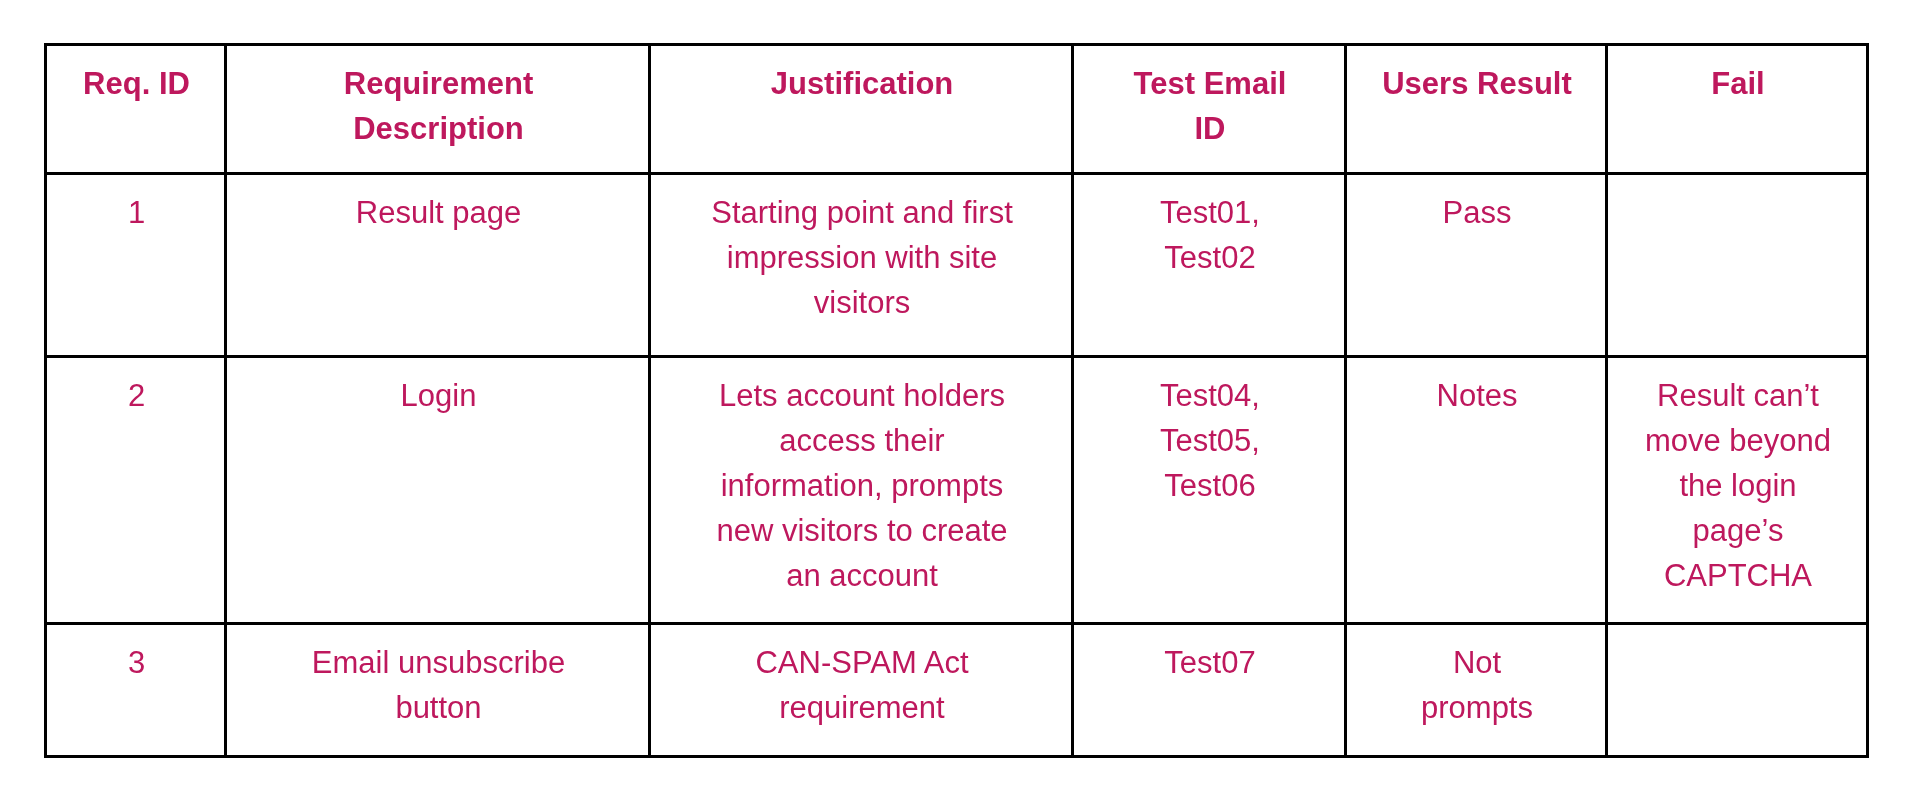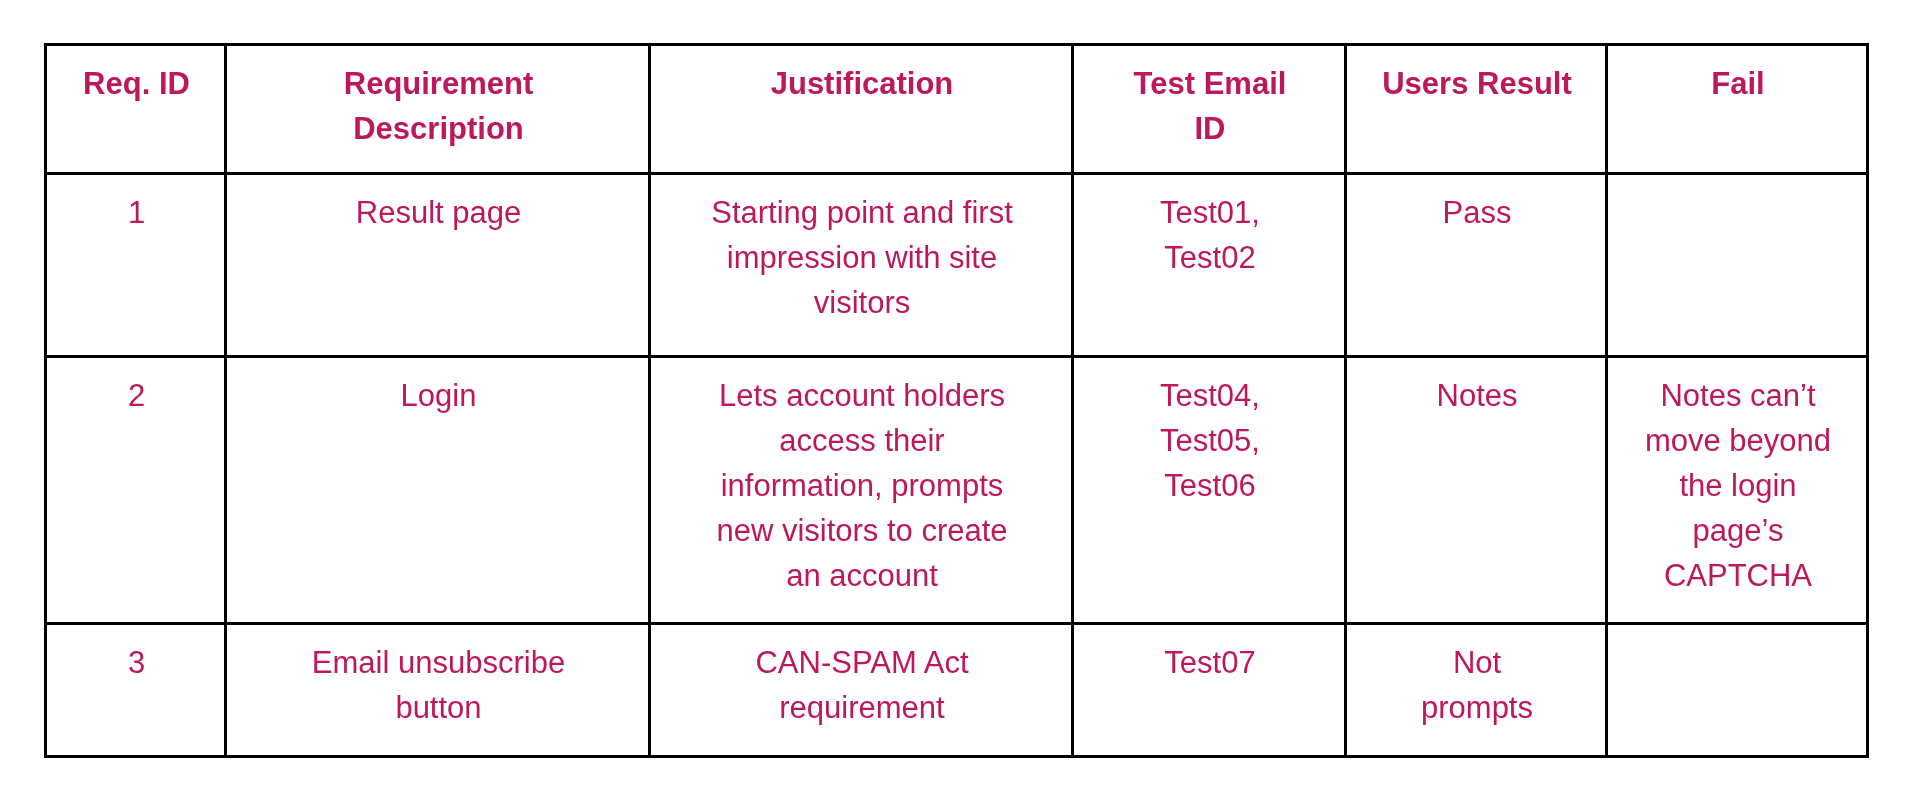--- a/index.html
+++ b/index.html
@@ -80,21 +80,21 @@
       <td>Login</td>
       <td>Lets account holders
 access their
 information, prompts
 new visitors to create
 an account</td>
       <td>Test04,
 Test05,
 Test06</td>
       <td>Notes</td>
-      <td>Notes can’t
+      <td>Result can’t
 move beyond
 the login
 page’s
 CAPTCHA</td>
     </tr>
     <tr class="row-email">
       <td>3</td>
       <td>Email unsubscribe
 button</td>
       <td>CAN-SPAM Act

